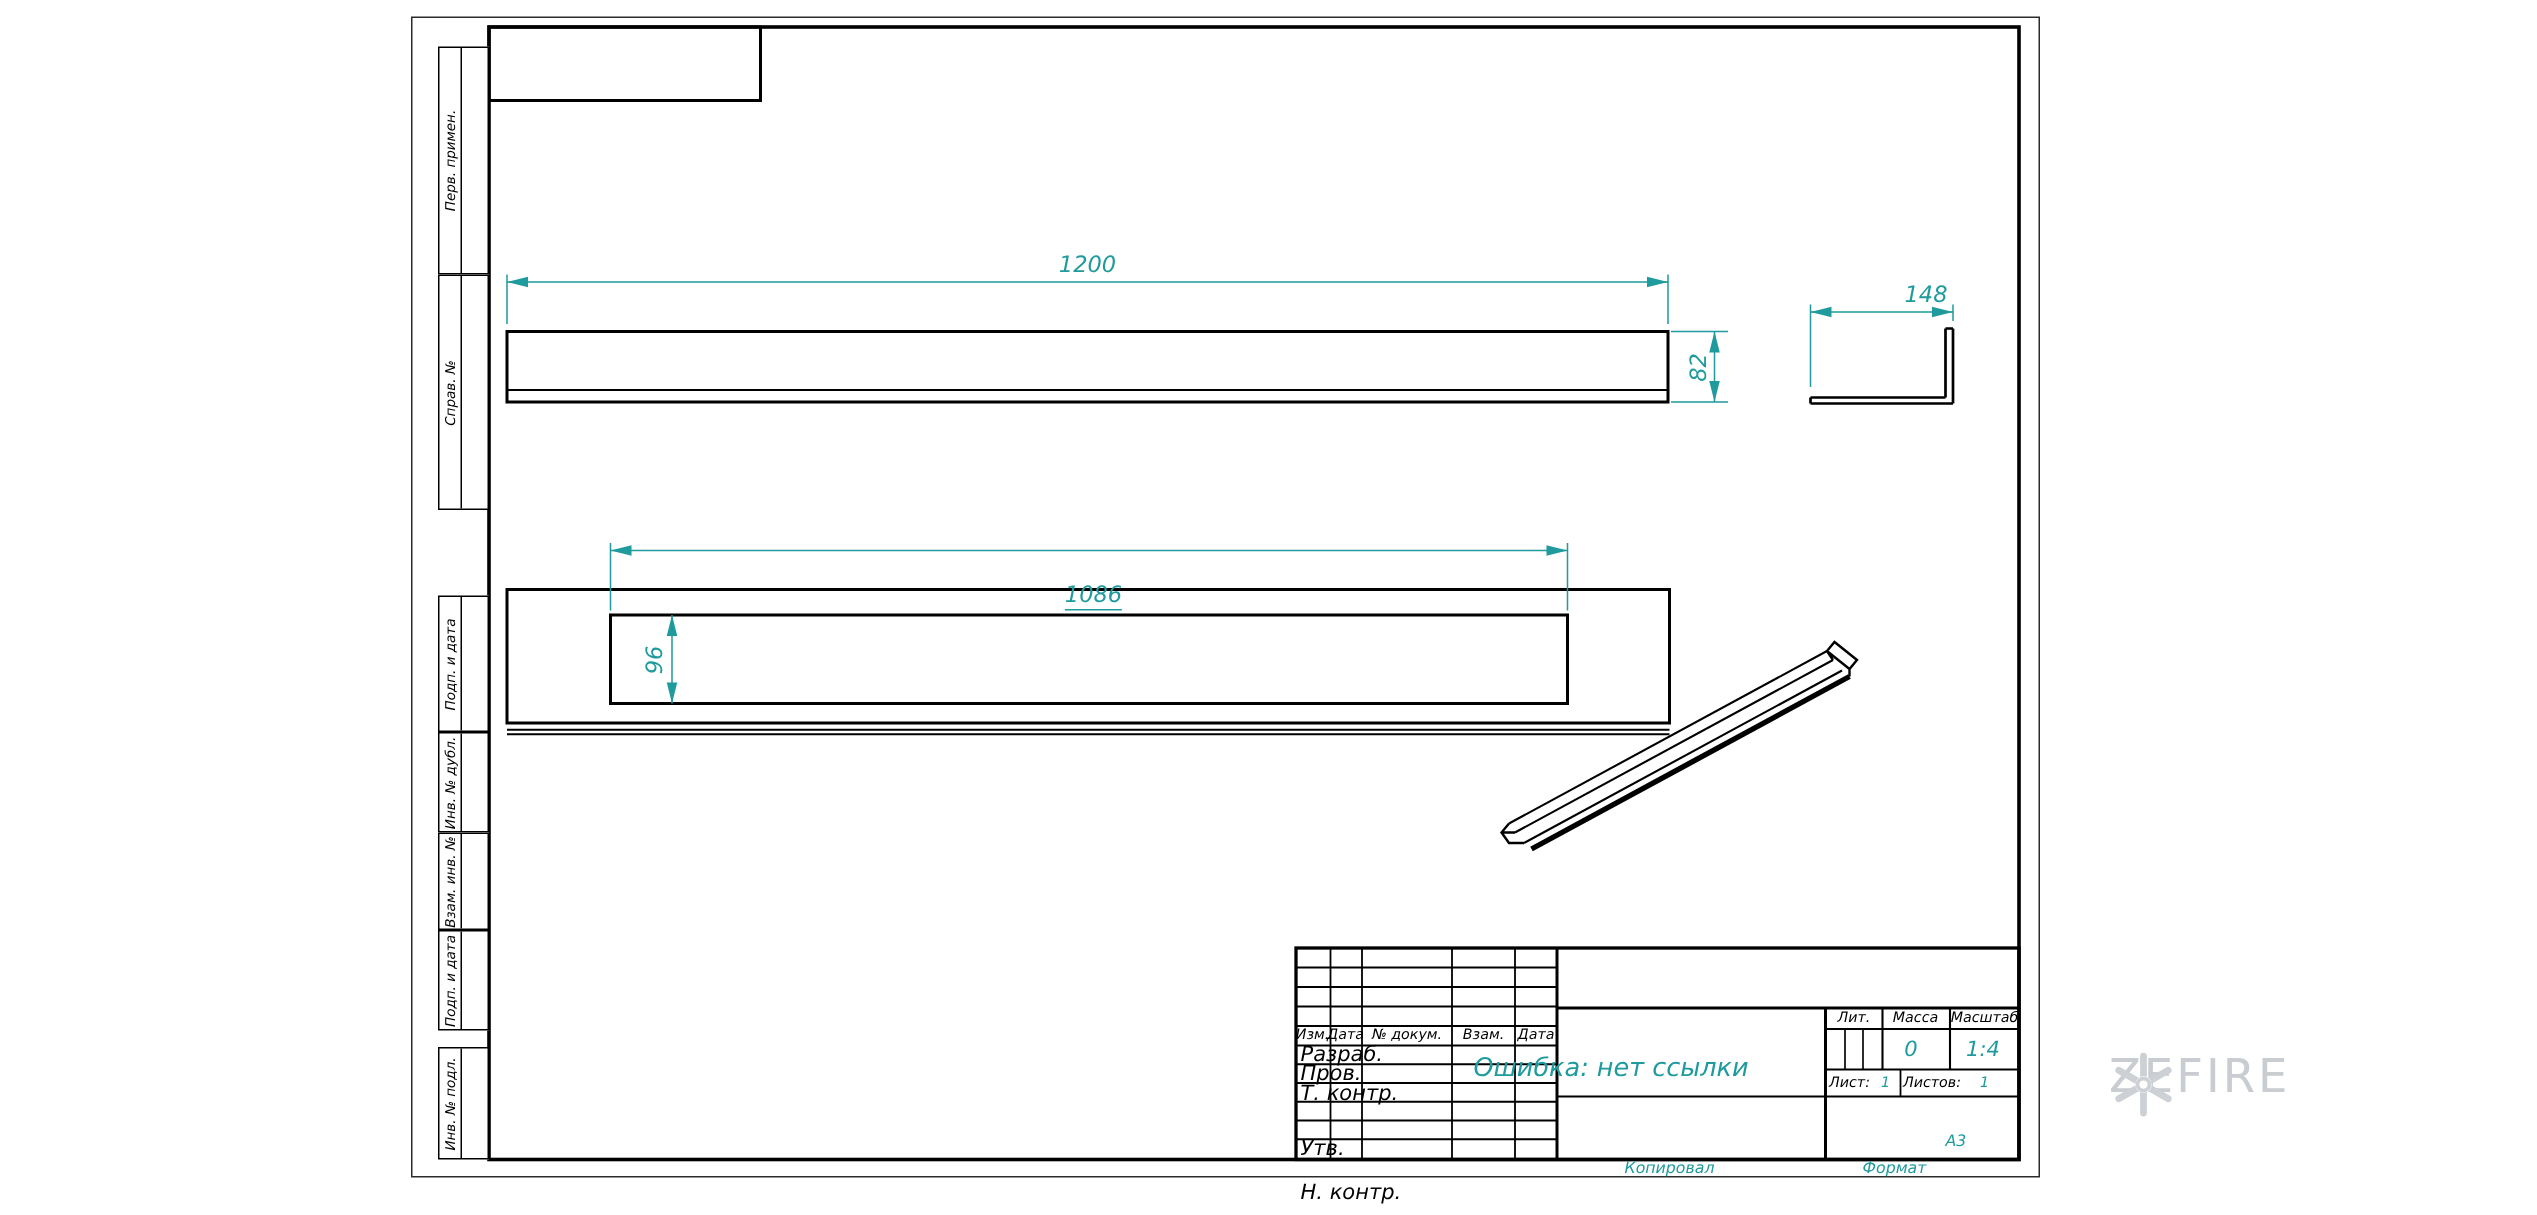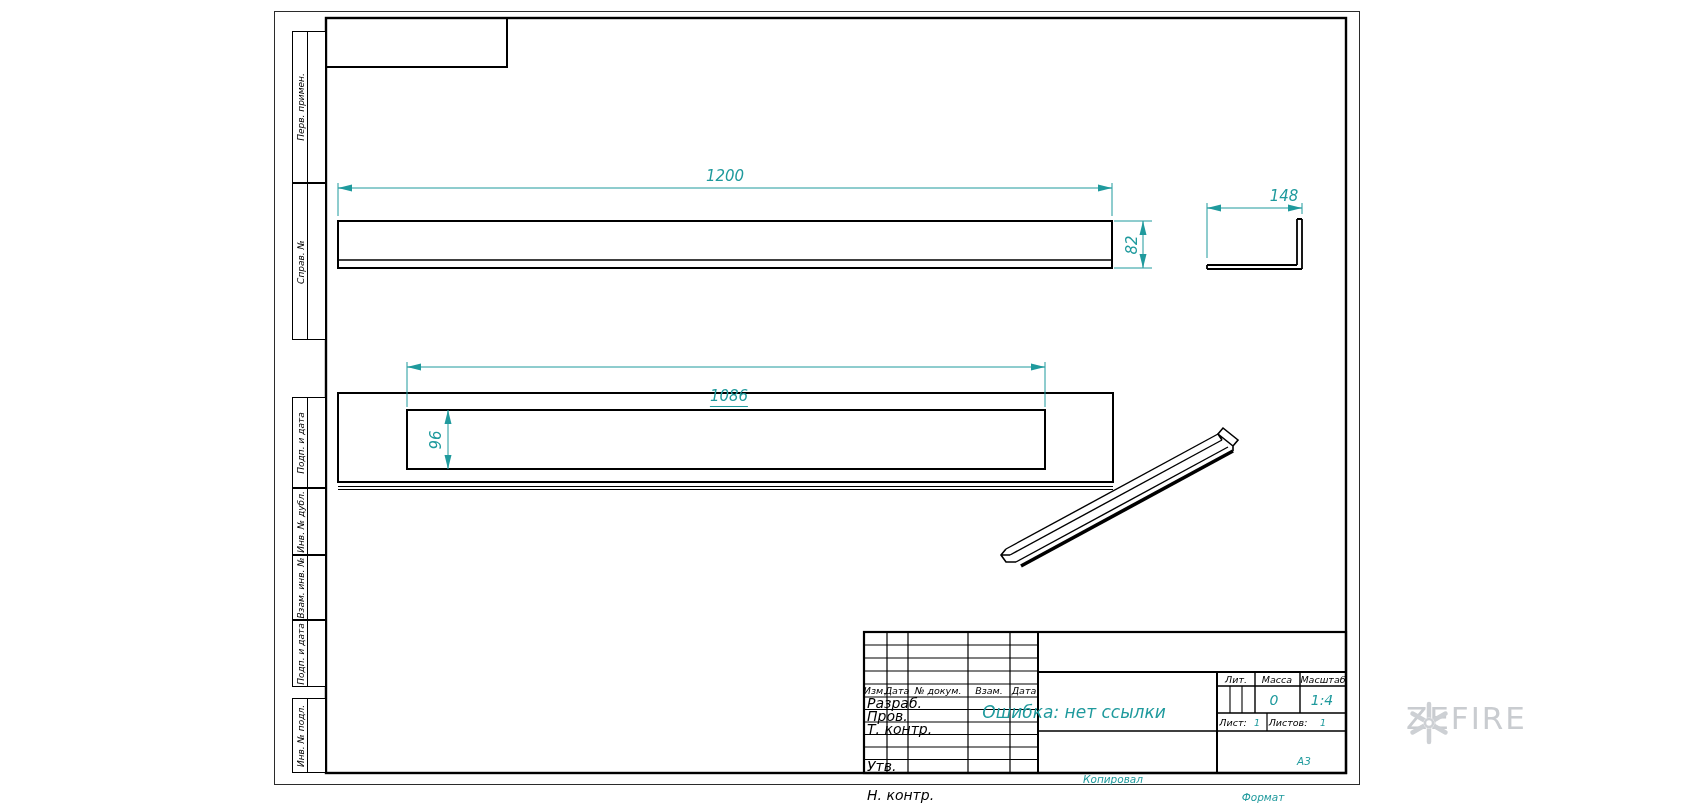--- a/index.html
+++ b/index.html
@@ -164,21 +164,21 @@
   <span class="ctext tb-small gt" style="left:1323px;top:679px;">Масштаб</span>
   <span class="ctext tb-val gt teal" style="left:1274px;top:700px;">0</span>
   <span class="ctext tb-val gt teal" style="left:1322px;top:700px;">1:4</span>
 
   <span class="ctext tb-small gt" style="left:1233px;top:722px;">Лист:</span>
   <span class="ctext tb-small gt teal" style="left:1257px;top:722px;">1</span>
   <span class="ctext tb-small gt" style="left:1288px;top:722px;">Листов:</span>
   <span class="ctext tb-small gt teal" style="left:1323px;top:722px;">1</span>
 
   <span class="ctext strip gt teal" style="left:1113px;top:779px;">Копировал</span>
-  <span class="ctext strip gt teal" style="left:1263px;top:779px;margin-top:18px;">Формат</span>
+  <span class="ctext strip gt teal" style="left:1263px;top:779px;">Формат</span>
   <span class="ctext strip gt teal" style="left:1304px;top:761px;">А3</span>
 
   <div class="wm">
     <svg width="46" height="46" viewBox="0 0 46 46">
       <g stroke="#cdd0d4" stroke-width="4.5" stroke-linecap="round">
         <line x1="23" y1="4" x2="23" y2="42"></line>
         <line x1="6.5" y1="13.5" x2="39.5" y2="32.5"></line>
         <line x1="6.5" y1="32.5" x2="39.5" y2="13.5"></line>
       </g>
       <circle cx="23" cy="23" r="5.5" fill="#ffffff"></circle>

